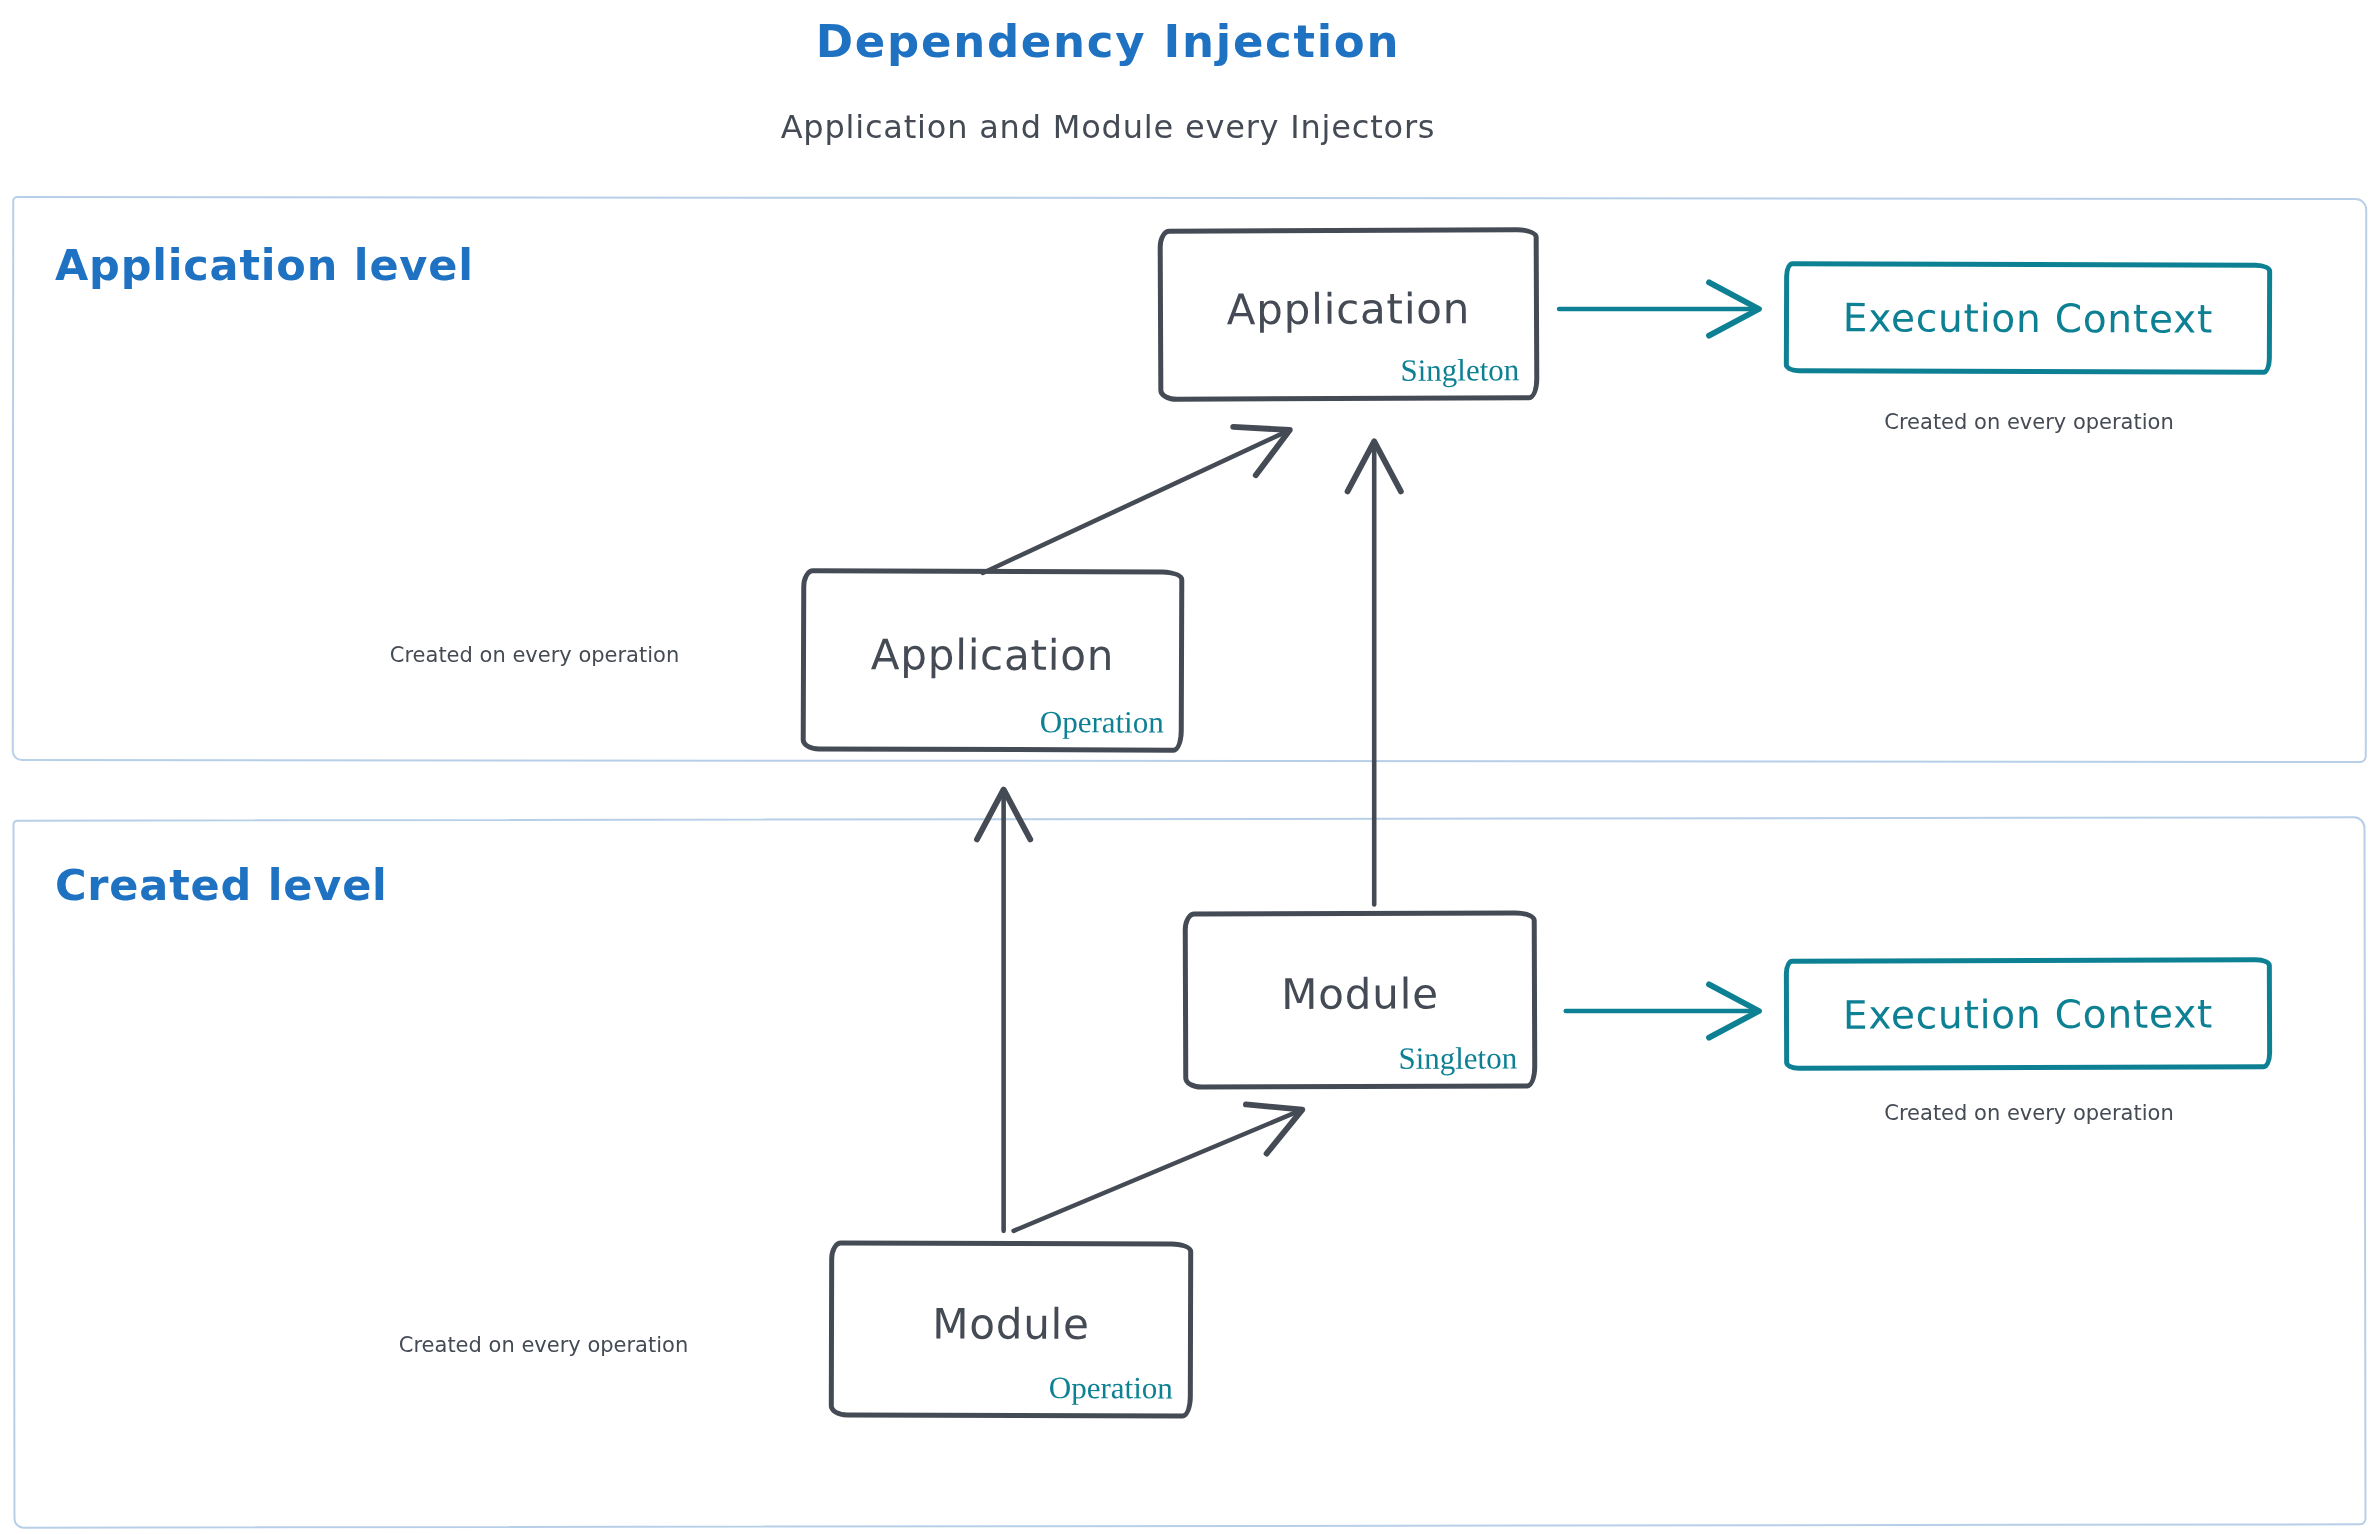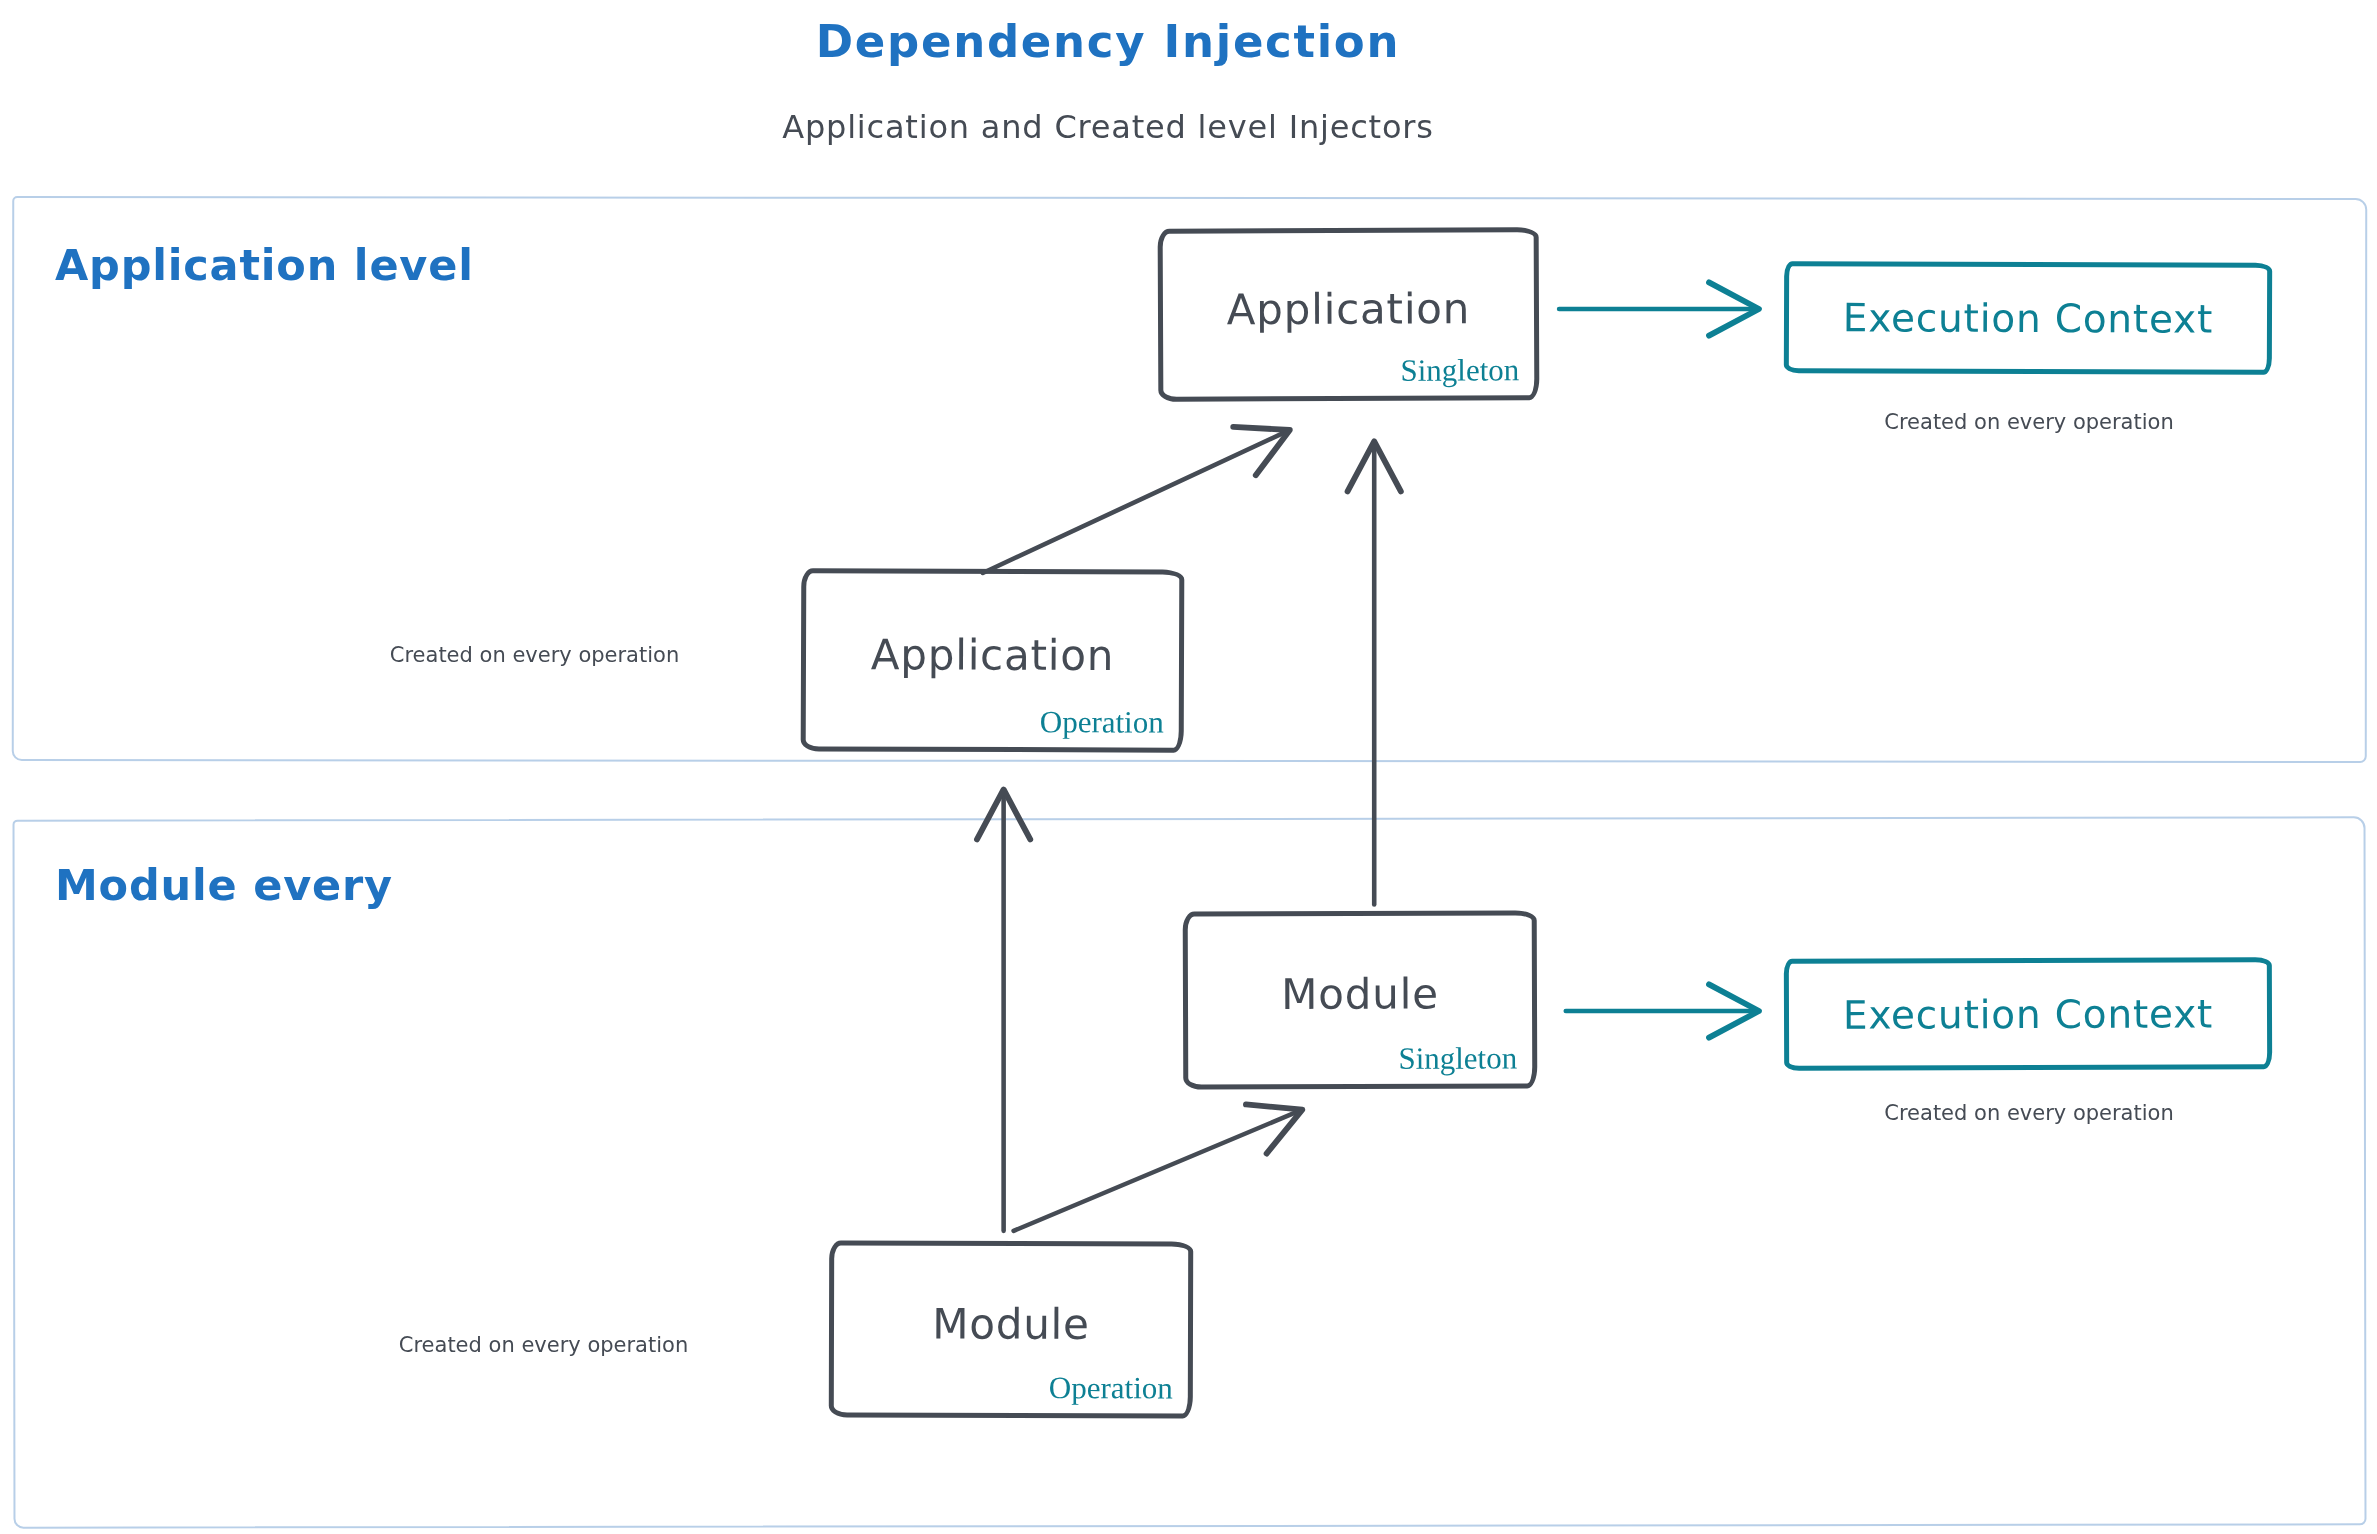--- a/index.html
+++ b/index.html
@@ -93,27 +93,27 @@
   .stroke-teal{stroke:var(--teal);}
   .arrow-line{fill:none;stroke-width:5.5;stroke-linecap:round;}
   .mk{fill:none;stroke-width:7;stroke-linecap:round;stroke-linejoin:round;}
 </style>
 </head>
 <body>
 
 <div class="canvas">
 
   <div class="title">Dependency Injection</div>
-  <div class="subtitle">Application and Created level Injectors</div>
+  <div class="subtitle">Application and Module every Injectors</div>
 
   <div class="level level-app"></div>
   <div class="level level-module"></div>
 
   <div class="level-label" style="left:55px;top:240px;">Application level</div>
-  <div class="level-label" style="left:55px;top:860px;">Module every</div>
+  <div class="level-label" style="left:55px;top:860px;">Created level</div>
 
   <div class="node" style="left:1158px;top:228px;width:381px;height:173px;transform:rotate(-.25deg);">
     <div class="node-title">Application</div>
     <div class="node-scope">Singleton</div>
   </div>
 
   <div class="ec-box" style="left:1784px;top:262px;width:488px;height:112px;transform:rotate(.2deg);">
     <span class="ec-label">Execution Context</span>
   </div>
 

